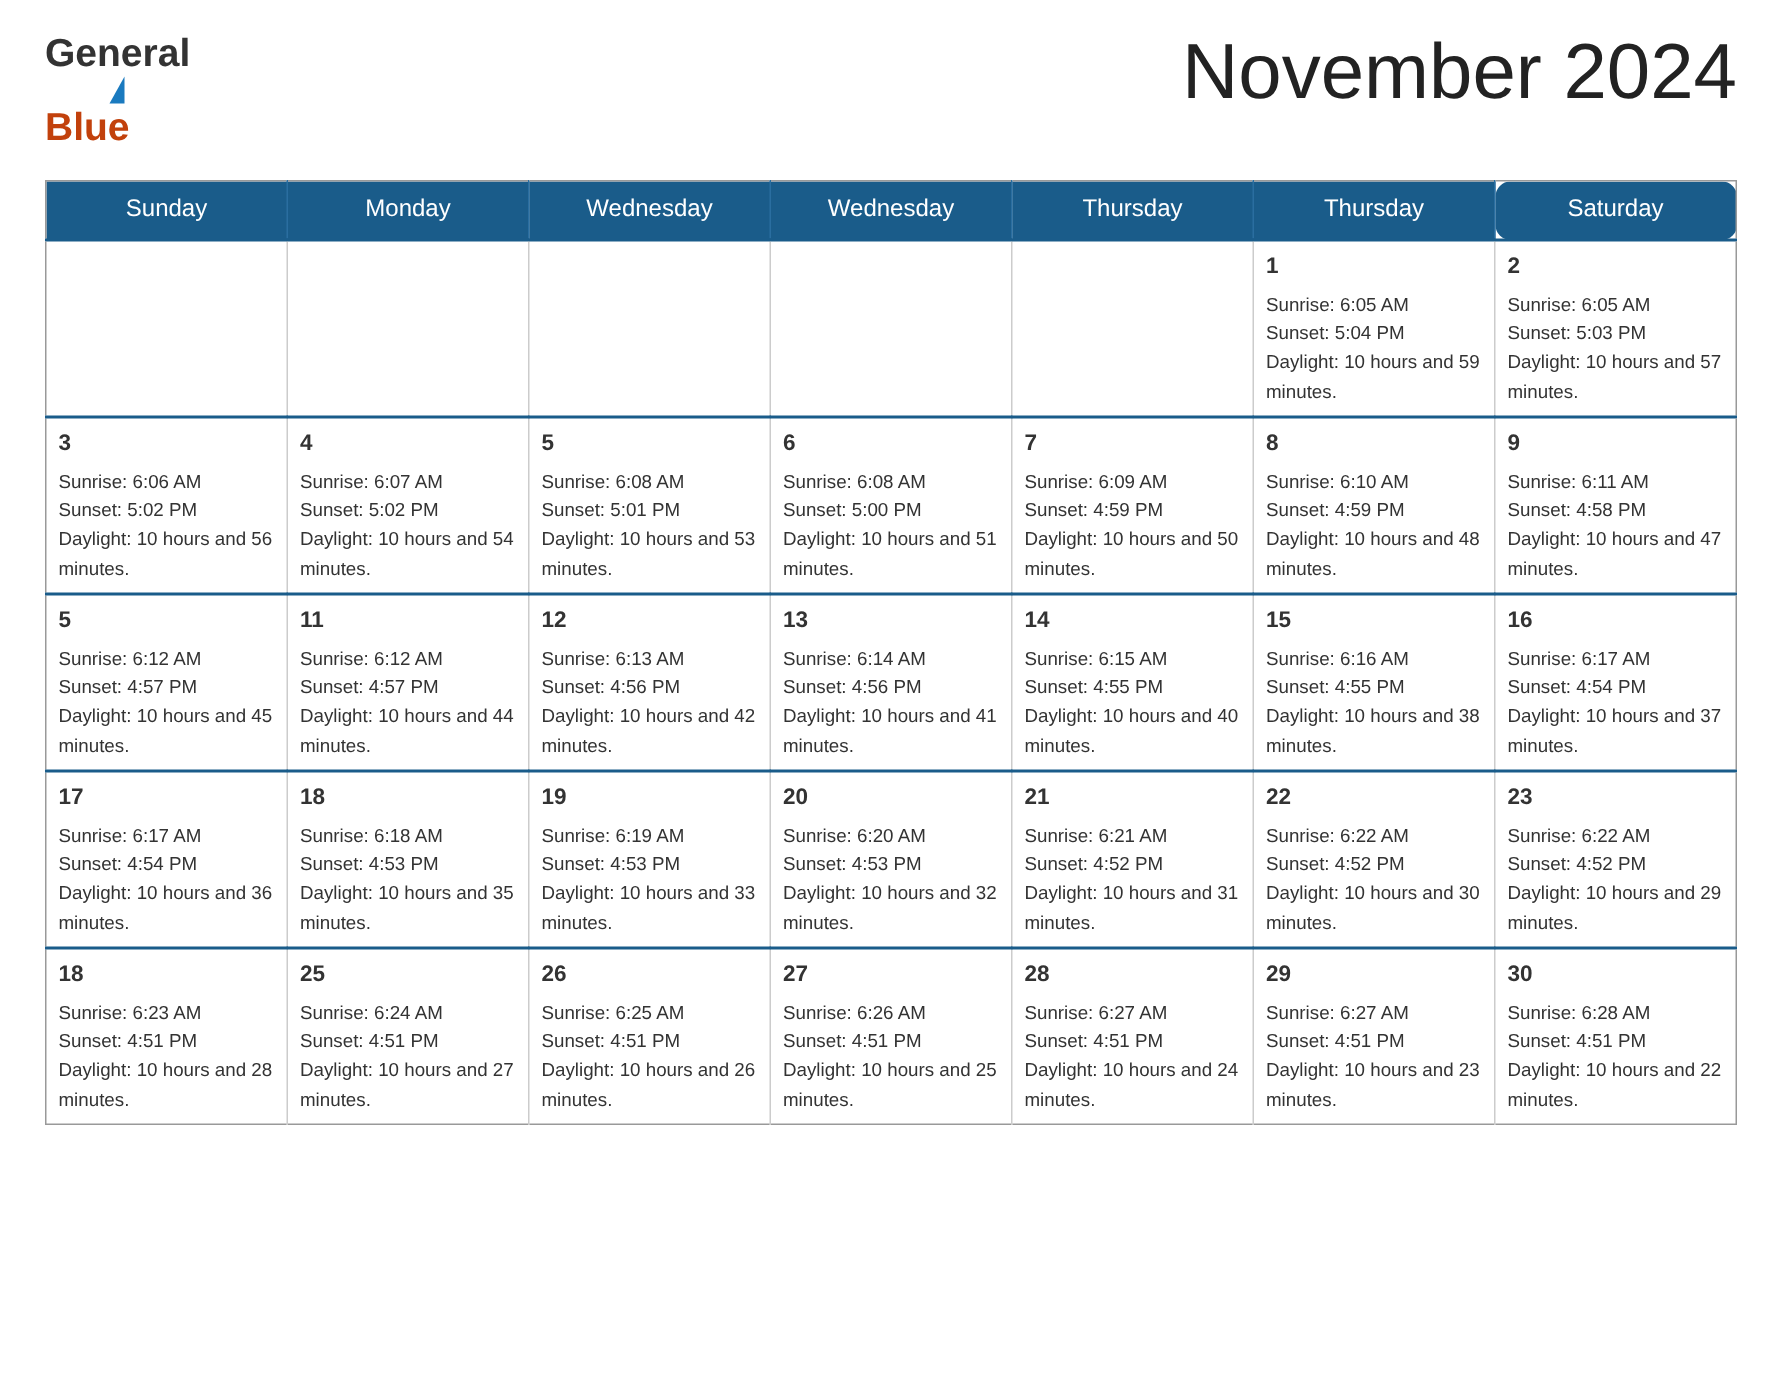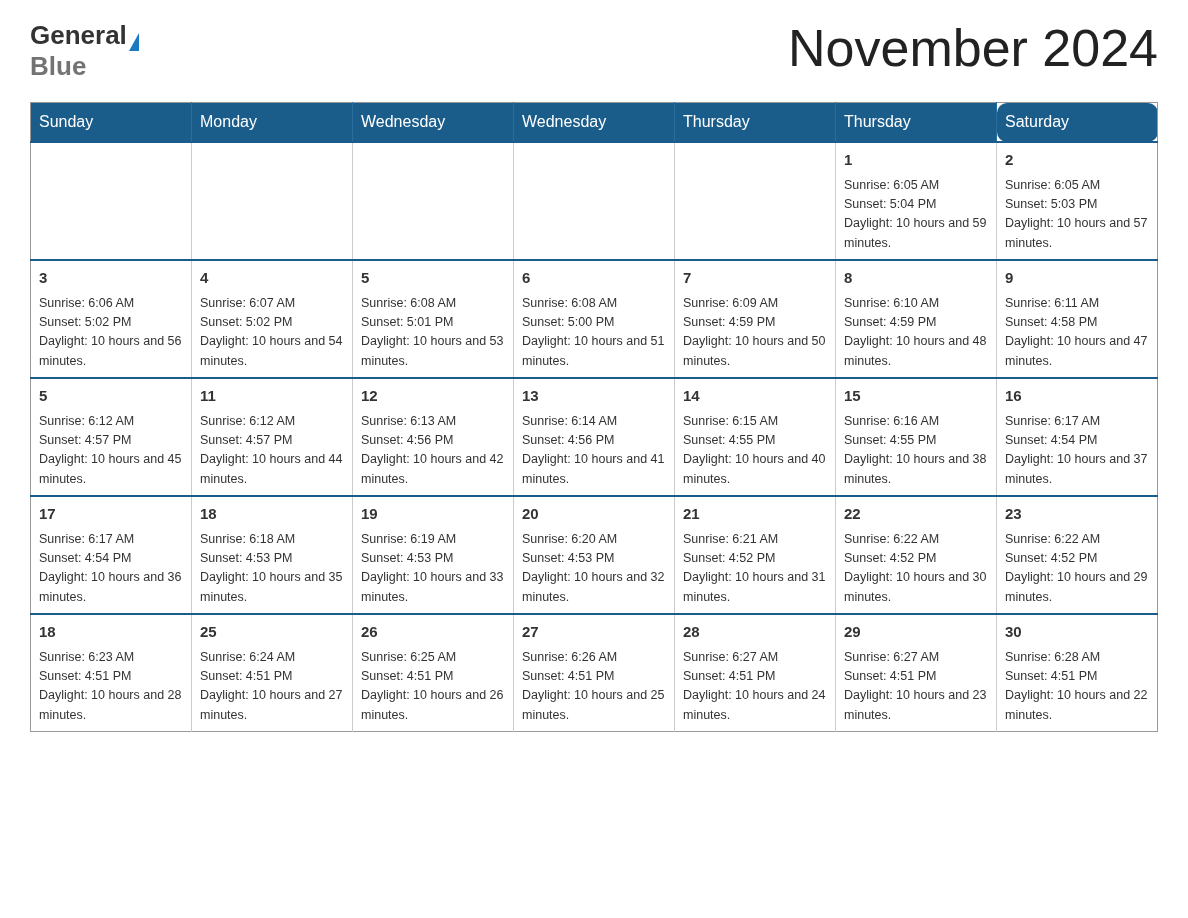--- a/index.html
+++ b/index.html
@@ -17,37 +17,38 @@
       align-items: flex-start;
       margin-bottom: 20px;
     }
     .logo-area {
       display: flex;
       flex-direction: column;
       align-items: flex-start;
     }
     .logo-text {
       display: flex;
-      align-items: flex-end;
+      align-items: center;
       font-size: 26px;
       font-weight: bold;
       color: #333;
+      flex-direction: column;
     }
     .logo-general { color: #333; }
     .logo-triangle {
       display: inline-block;
       width: 0;
       height: 0;
       border-left: 10px solid transparent;
       border-bottom: 18px solid #1a7abf;
       margin: 0 2px;
       vertical-align: middle;
     }
     .logo-blue {
-      color: #737373;
+      color: #c2410c;
       font-size: 26px;
       font-weight: bold;
     }
     .title-area {
       text-align: right;
     }
     .month-title {
       font-size: 52px;
       font-weight: normal;
       color: #222;
@@ -64,21 +65,21 @@
       border: 1px solid #999;
     }
     .calendar thead tr {
       background-color: #1a5c8a;
     }
     .calendar thead th {
       color: #fff;
       padding: 10px 8px;
       font-size: 16px;
       font-weight: normal;
-      text-align: left;
+      text-align: center;
       border-right: 1px solid #2a6ea0;
     }
     .calendar thead th:last-child {
       border-right: none;
       border-radius: 10px;
     }
     .calendar tbody tr {
       border-top: 2px solid #1a5c8a;
     }
     .calendar tbody td {

